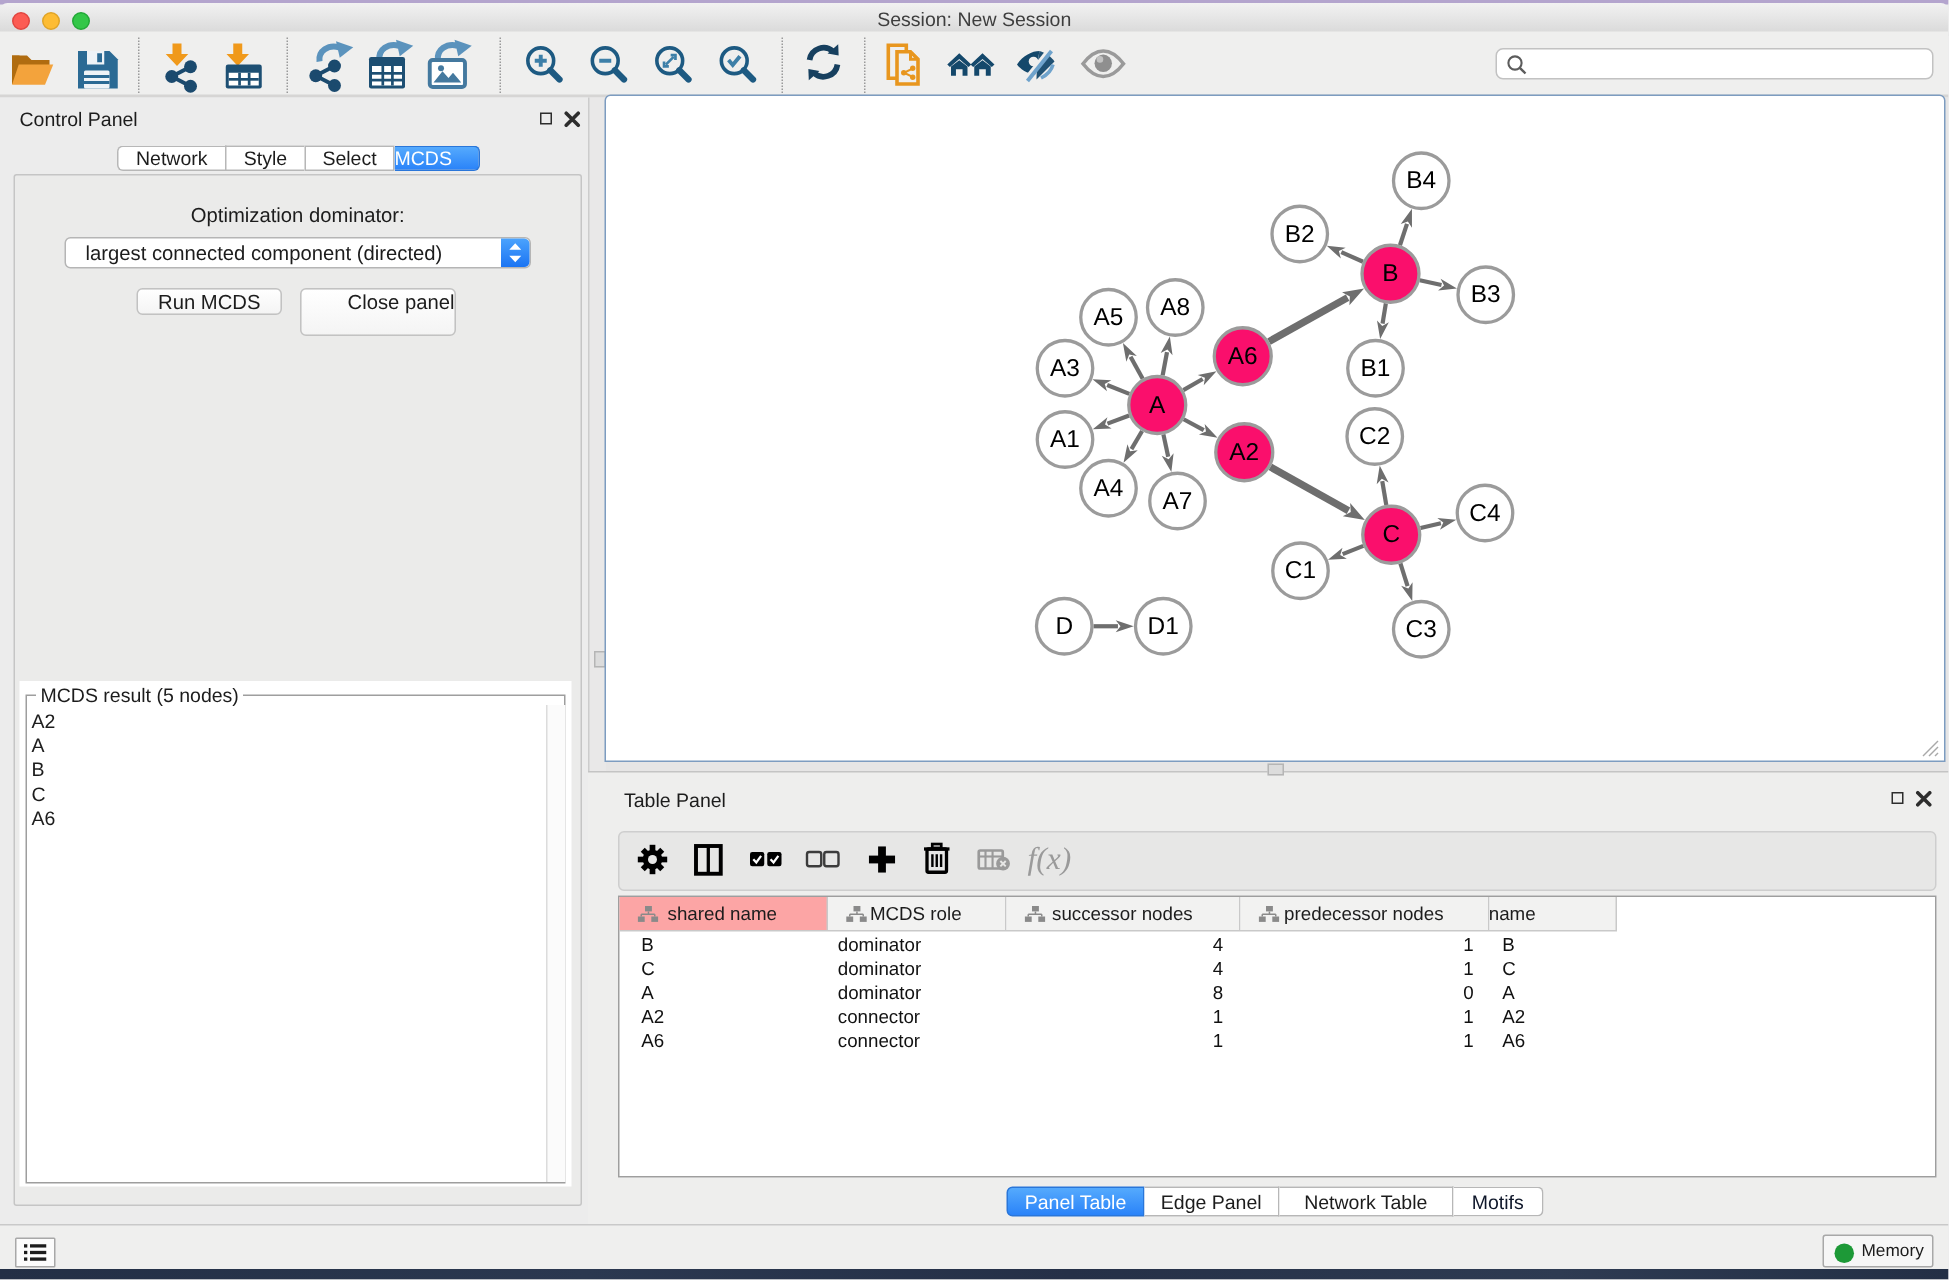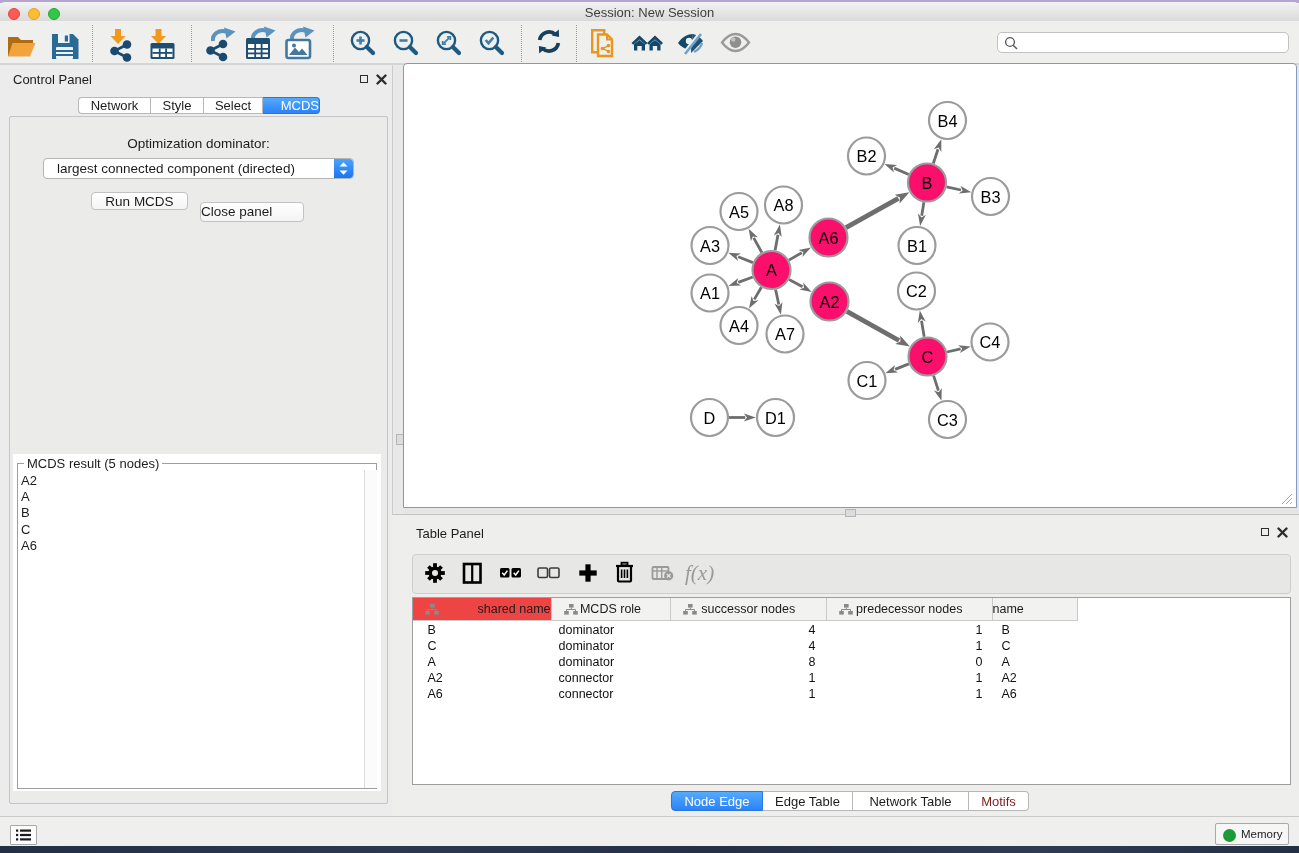--- a/index.html
+++ b/index.html
@@ -189,35 +189,35 @@
   <svg class="abs" style="left:376px;top:9px" width="11" height="11" viewBox="0 0 11 11">
       <path d="M1.5,1.5 L9.5,9.5 M9.5,1.5 L1.5,9.5" stroke="#2d2d2d" stroke-width="2.4" stroke-linecap="round"></path>
     </svg>
 
   <div class="abs" style="left:9px;top:51px;width:379px;height:688px;background:#ebebea;border:1px solid #c5c5c5;border-radius:2px"></div>
 
   <div class="abs" style="left:78px;top:32px;height:17px;display:flex;font-size:13px">
     <div style="width:72px;background:#fff;border:1px solid #b7b7b7;border-right:none;border-radius:4px 0 0 4px;text-align:center;line-height:16px;color:#1c1c1c">Network</div>
     <div style="width:53px;background:#fff;border:1px solid #b7b7b7;border-right:none;text-align:center;line-height:16px;color:#1c1c1c">Style</div>
     <div style="width:60px;background:#fff;border:1px solid #b7b7b7;text-align:center;line-height:16px;color:#1c1c1c">Select</div>
-    <div style="width:57px;background:linear-gradient(#55aafd,#2a83f9);border:1px solid #2a76d9;border-left:none;border-radius:0 4px 4px 0;text-align:right;line-height:16px;color:#fff">MCDS</div>
+    <div style="width:57px;background:linear-gradient(#55aafd,#2a83f9);border:1px solid #2a76d9;border-left:none;border-radius:0 4px 4px 0;text-align:left;line-height:16px;color:#fff">MCDS</div>
   </div>
   <div class="abs txt" style="left:9px;top:71px;width:379px;text-align:center;font-size:13.5px">Optimization dominator:</div>
 
   <div class="abs" style="left:43px;top:93px;width:311px;height:21px;background:#fff;border:1px solid #b5b5b5;border-radius:4px">
     <div class="abs txt" style="left:13px;top:2px;font-size:13.5px">largest connected component (directed)</div>
     <div class="abs" style="right:0px;top:0px;width:19px;height:19px;background:linear-gradient(#4ba3fd,#1b74f3);border-radius:0 3.5px 3.5px 0">
       <svg width="19" height="19" viewBox="0 0 19 19">
           <path d="M5.5,7.5 L9.5,3.2 L13.5,7.5 z M5.5,11.5 L9.5,15.8 L13.5,11.5 z" fill="#fff"></path>
         </svg>
     </div>
   </div>
 
   <div class="abs txt" style="left:91px;top:127px;width:97px;height:18px;background:linear-gradient(#ffffff,#f4f4f4);border:1px solid #c2c2c2;border-radius:4px;font-size:13.5px;text-align:center;line-height:17px">Run MCDS</div>
-  <div class="abs txt" style="left:200px;top:137px;width:104px;height:20px;background:linear-gradient(#ffffff,#f4f4f4);border:1px solid #c2c2c2;border-radius:4px;font-size:13.5px;text-align:left;line-height:17px">Close panel</div>
+  <div class="abs txt" style="left:200px;top:127px;width:104px;height:32px;background:linear-gradient(#ffffff,#f4f4f4);border:1px solid #c2c2c2;border-radius:4px;font-size:13.5px;text-align:right;line-height:17px">Close panel</div>
 
   <div class="abs" style="left:13px;top:389px;width:368px;height:337px;background:#fff"></div>
   <div class="abs" style="left:17px;top:398px;width:360px;height:326px;border:1px solid #9e9e9e"></div>
   <div class="abs txt" style="left:24px;top:391px;font-size:13px;background:#fff;padding:0 3px">MCDS result (5 nodes)</div>
   <div class="abs txt" style="left:21px;top:408px;font-size:13px;line-height:16.2px">A2<br>A<br>B<br>C<br>A6</div>
   <div class="abs" style="left:364px;top:405px;width:13px;height:318px;background:#fbfbfb;border-left:1px solid #dcdcdc"></div>
 </div>
 
 <div class="abs" style="left:392px;top:65px;width:12px;height:751px;background:#e9e8e8;border-left:1px solid #cccccc"></div>
 <div class="abs" style="left:396px;top:434px;width:8px;height:11px;background:#dcdcdc;border:1px solid #b5b5b5"></div>
@@ -376,21 +376,21 @@
       <line x1="-10" y1="-2" x2="6" y2="-2" stroke="#9a9a9a" stroke-width="1.4"></line>
       <line x1="-5.5" y1="-6" x2="-5.5" y2="6" stroke="#9a9a9a" stroke-width="1.4"></line>
       <line x1="-0.8" y1="-6" x2="-0.8" y2="6" stroke="#9a9a9a" stroke-width="1.4"></line>
       <circle cx="6.2" cy="2.8" r="4.6" fill="#9a9a9a"></circle>
       <path d="M4.4,1 l3.6,3.6 M8,1 l-3.6,3.6" stroke="#e7e7e6" stroke-width="1.3"></path>
     </g>
     <text x="273" y="25.5" font-family="Liberation Serif, serif" font-style="italic" font-size="21" fill="#9a9a9a">f(x)</text>
   </svg>
 <div class="abs" style="left:19.5px;top:82px;width:879px;height:188px;background:#fff;border:1px solid #9e9e9e">
       <div class="abs" style="left:0;top:0;height:23px;width:665px;display:flex;border-bottom:1px solid #c9c9c9">
-        <div style="position:relative;width:139px;background:#ef4444;border-right:1px solid #c9c9c9;font-size:12.5px;color:#1c1c1c;text-align:right;line-height:22px"><svg style="position:absolute;left:12px;top:6px" width="14" height="11" viewBox="0 0 14 11">
+        <div style="position:relative;width:139px;background:#fca5a5;border-right:1px solid #c9c9c9;font-size:12.5px;color:#1c1c1c;text-align:center;line-height:22px"><svg style="position:absolute;left:12px;top:6px" width="14" height="11" viewBox="0 0 14 11">
             <g fill="#8a8a8a">
               <rect x="5" y="0" width="4.6" height="3.6"></rect>
               <rect x="0.2" y="7" width="4.6" height="3.6"></rect>
               <rect x="9.2" y="7" width="4.6" height="3.6"></rect>
             </g>
             <g stroke="#8a8a8a" stroke-width="1">
               <line x1="7.3" y1="3.6" x2="7.3" y2="5.5"></line>
               <line x1="2.5" y1="5.5" x2="11.5" y2="5.5"></line>
               <line x1="2.5" y1="5.5" x2="2.5" y2="7"></line>
               <line x1="11.5" y1="5.5" x2="11.5" y2="7"></line>
@@ -467,24 +467,24 @@
       </div>
       <div class="abs" style="left:0;top:88px;width:877px;height:16px;font-size:12.5px;color:#111">
         <span class="abs" style="left:15px;top:1px">A6</span>
         <span class="abs" style="left:146px;top:1px">connector</span>
         <span class="abs" style="left:300px;top:1px;width:103px;text-align:right">1</span>
         <span class="abs" style="left:460px;top:1px;width:110px;text-align:right">1</span>
         <span class="abs" style="left:589px;top:1px">A6</span>
       </div>
     </div>
   <div class="abs" style="left:279px;top:276px;height:20px;display:flex;font-size:13px">
-    <div style="width:92px;background:linear-gradient(#55aafd,#2a83f9);border:1px solid #2a76d9;border-radius:4px 0 0 4px;text-align:center;line-height:19px;color:#fff">Node Edge</div>
-    <div style="width:90px;background:#fff;border:1px solid #b7b7b7;border-left:none;text-align:center;line-height:19px;color:#1c1c1c">Edge Table</div>
+    <div style="width:92px;background:linear-gradient(#55aafd,#2a83f9);border:1px solid #2a76d9;border-radius:4px 0 0 4px;text-align:center;line-height:19px;color:#fff">Panel Table</div>
+    <div style="width:90px;background:#fff;border:1px solid #b7b7b7;border-left:none;text-align:center;line-height:19px;color:#1c1c1c">Edge Panel</div>
     <div style="width:116px;background:#fff;border:1px solid #b7b7b7;border-left:none;text-align:center;line-height:19px;color:#1c1c1c">Network Table</div>
-    <div style="width:60px;background:#fff;border:1px solid #b7b7b7;border-left:none;border-radius:0 4px 4px 0;text-align:center;line-height:19px;color:#7f1d1d">Motifs</div>
+    <div style="width:60px;background:#fff;border:1px solid #b7b7b7;border-left:none;border-radius:0 4px 4px 0;text-align:center;line-height:19px;color:#0f172a">Motifs</div>
   </div>
 </div>
 <div class="abs" style="left:845px;top:509px;width:11px;height:8px;background:#dcdcdc;border:1px solid #b5b5b5"></div>
 
 <div class="abs" style="left:0;top:816px;width:1299px;height:30px;background:#efefee;border-top:1px solid #c9c9c9">
   <div class="abs" style="left:9.5px;top:8px;width:27px;height:20px;background:#fcfcfc;border:1.5px solid #a8a8a8;border-radius:1px">
     <svg style="position:absolute;left:5px;top:3px" width="15" height="12" viewBox="0 0 15 12">
         <g fill="#1c1c1c">
           <rect x="0" y="0.5" width="2.2" height="2.2"></rect>
           <rect x="4" y="0.5" width="11" height="2.2"></rect>

